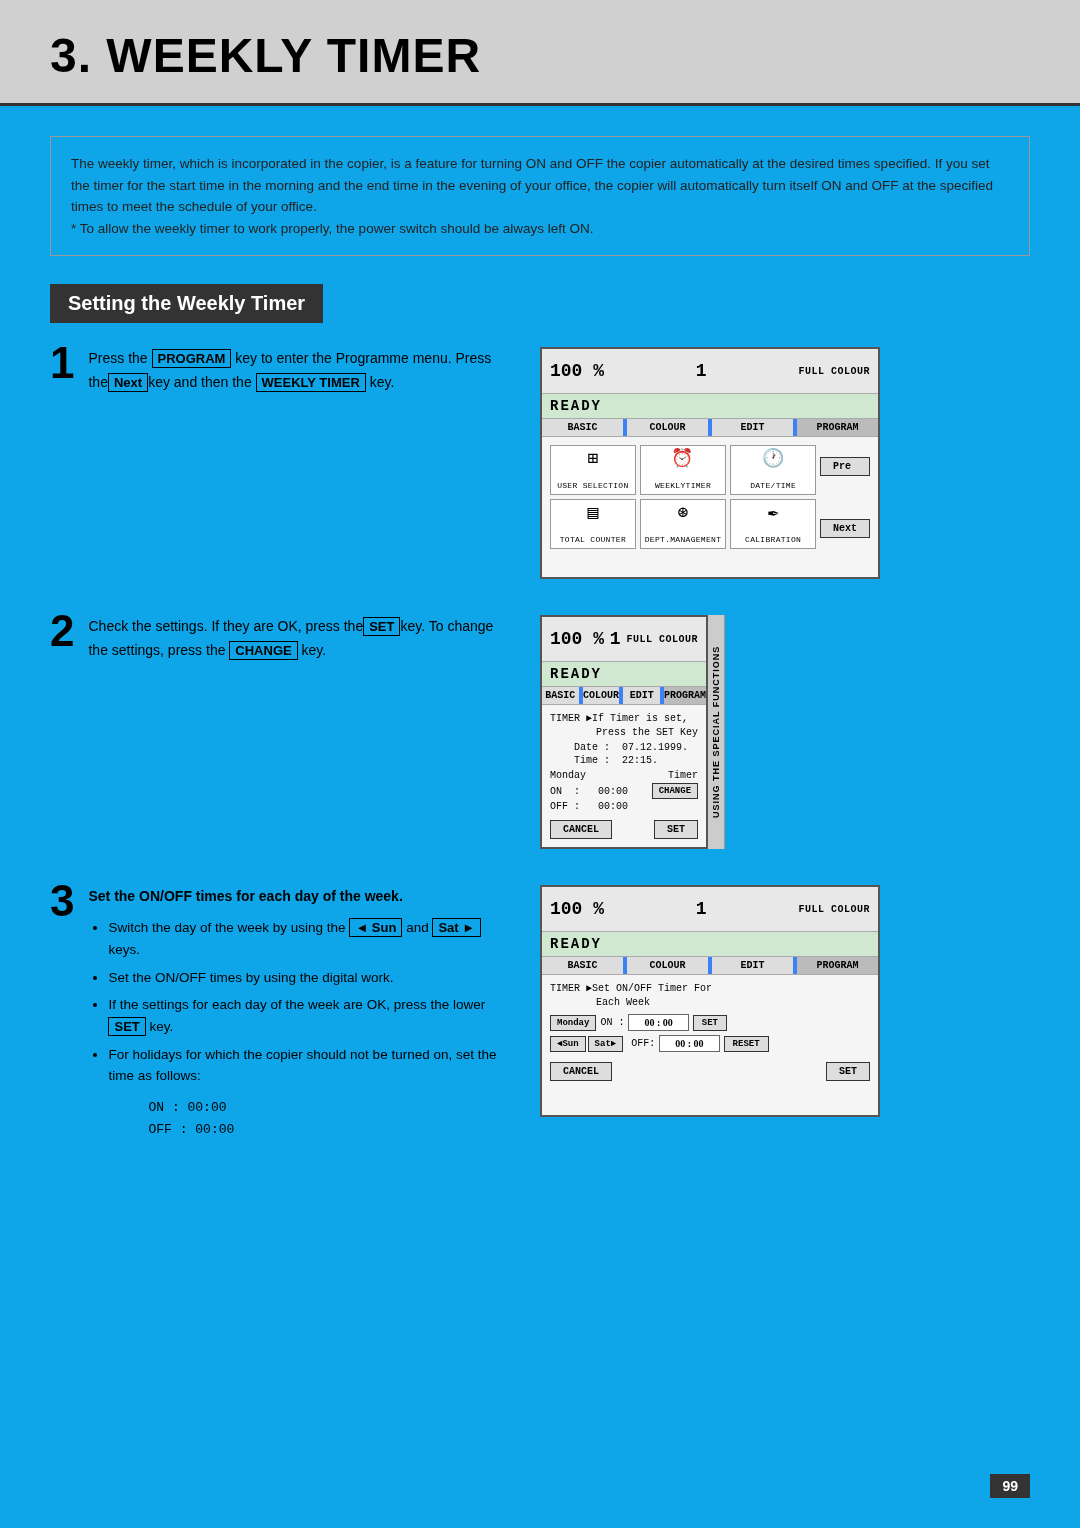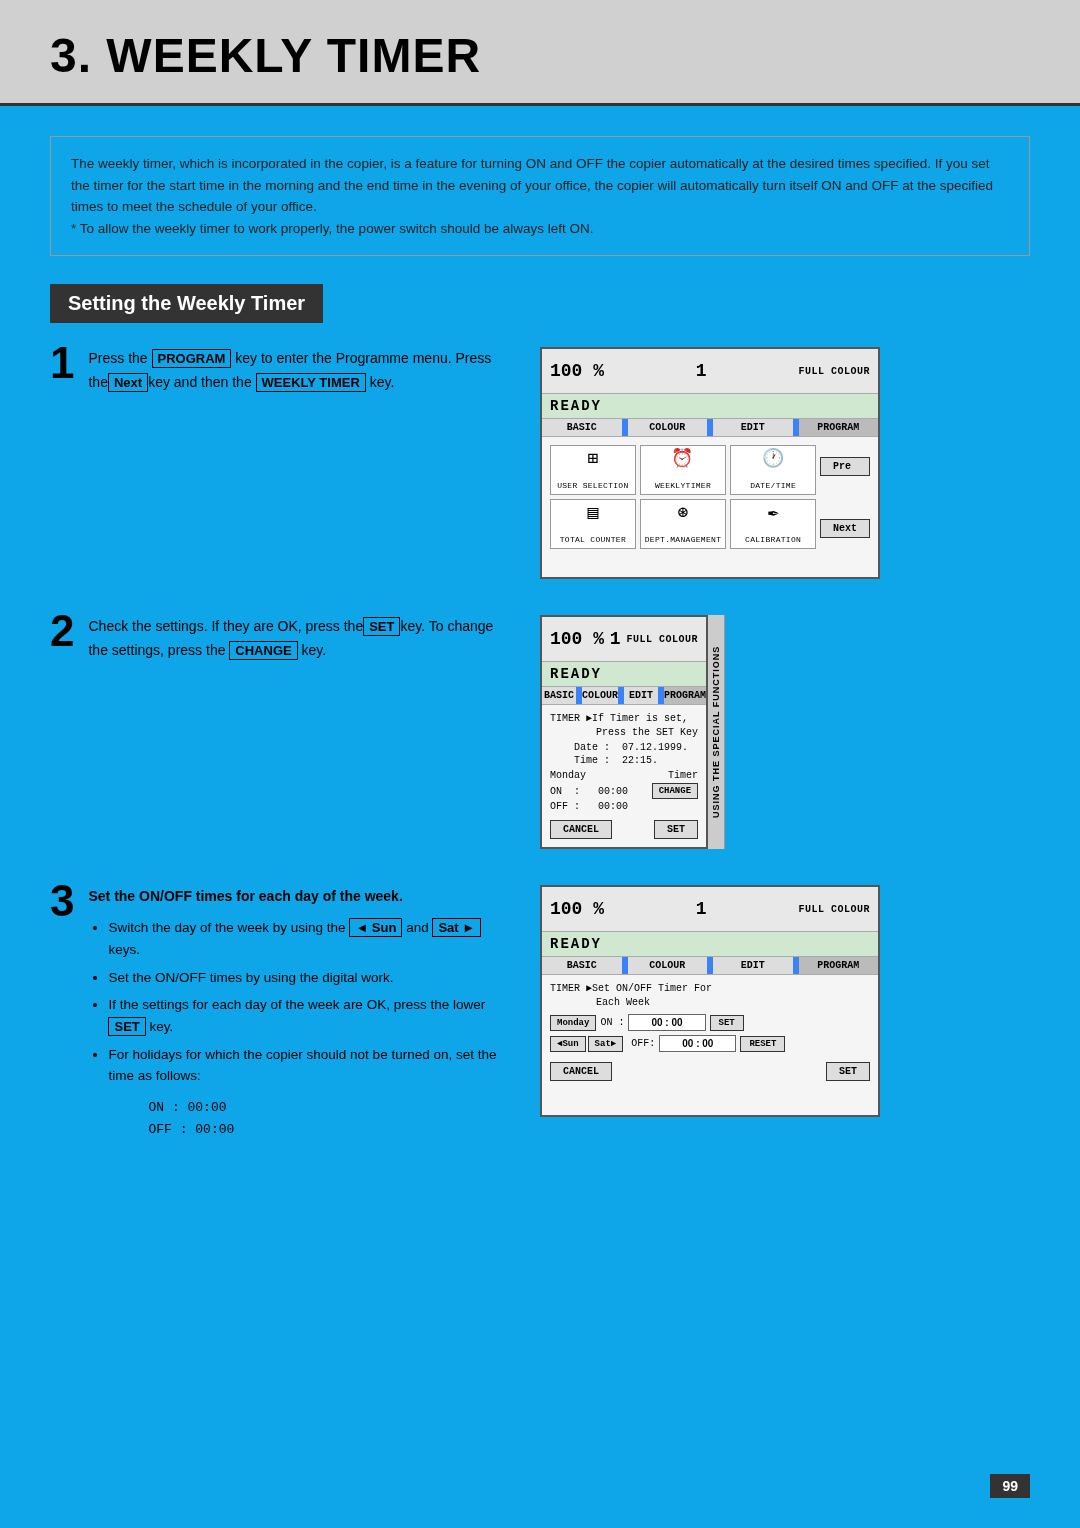--- a/index.html
+++ b/index.html
@@ -164,21 +164,21 @@
 
     .screen-tab-bar {
       display: flex;
       border-bottom: 1px solid #aaa;
     }
 
     .screen-tab {
       flex: 1;
       text-align: center;
       padding: 3px 0;
-      border-right: 6px solid #3b82f6;
+      border-right: 4px solid #3b82f6;
       font-size: 10px;
       font-weight: 700;
       background: #ddd;
     }
 
     .screen-tab:last-child { border-right: none; }
     .screen-tab.active { background: #bbb; }
 
     .screen-body {
       padding: 8px;
@@ -295,25 +295,25 @@
     .day-btn {
       border: 1.5px solid #333;
       padding: 2px 6px;
       font-size: 9px;
       font-weight: 700;
       background: #ddd;
     }
 
     .time-display {
       border: 1px solid #666;
-      padding: 2px 22px;
+      padding: 2px 15px;
       font-size: 10px;
       font-weight: 700;
       background: #fff;
-      font-family: Liberation Sans, sans-serif;
+      font-family: Liberation Serif, serif;
     }
 
     .btn-set-reset {
       border: 1.5px solid #333;
       padding: 2px 8px;
       font-size: 9px;
       font-weight: 700;
       background: #ddd;
     }
 

